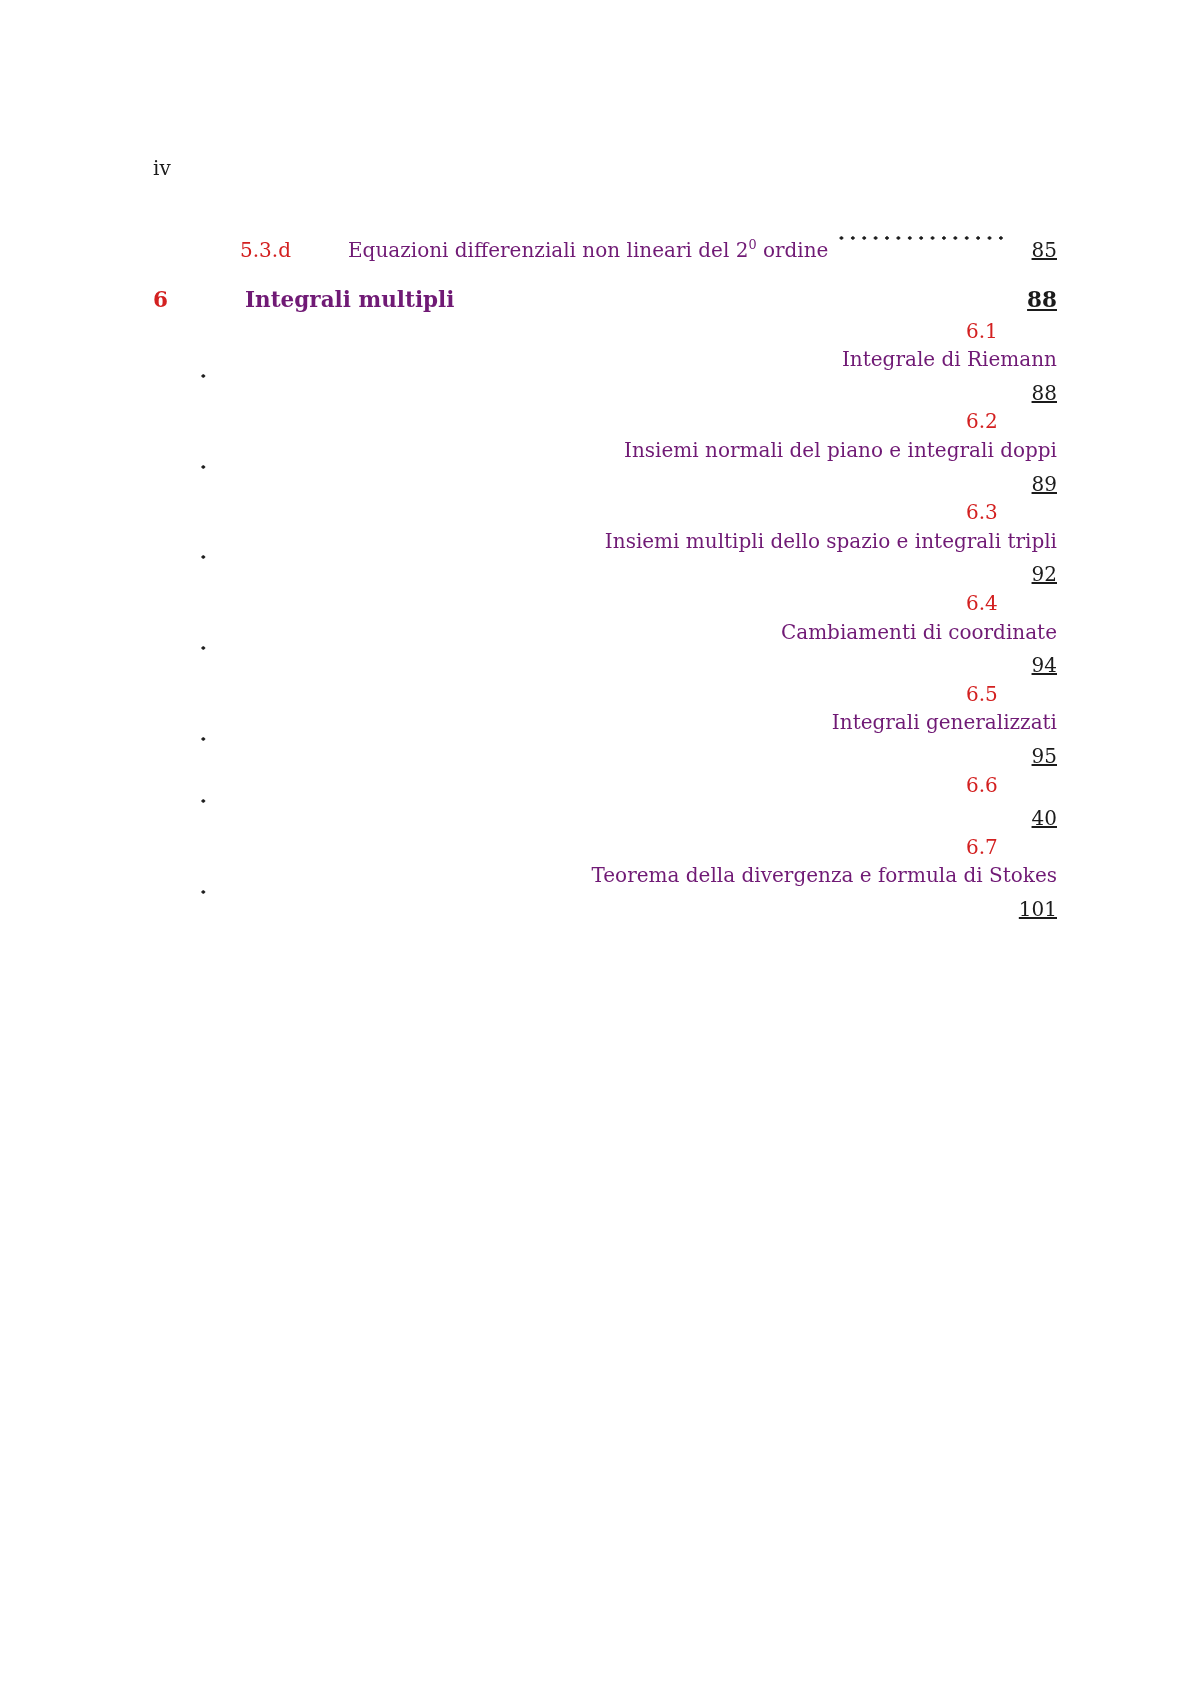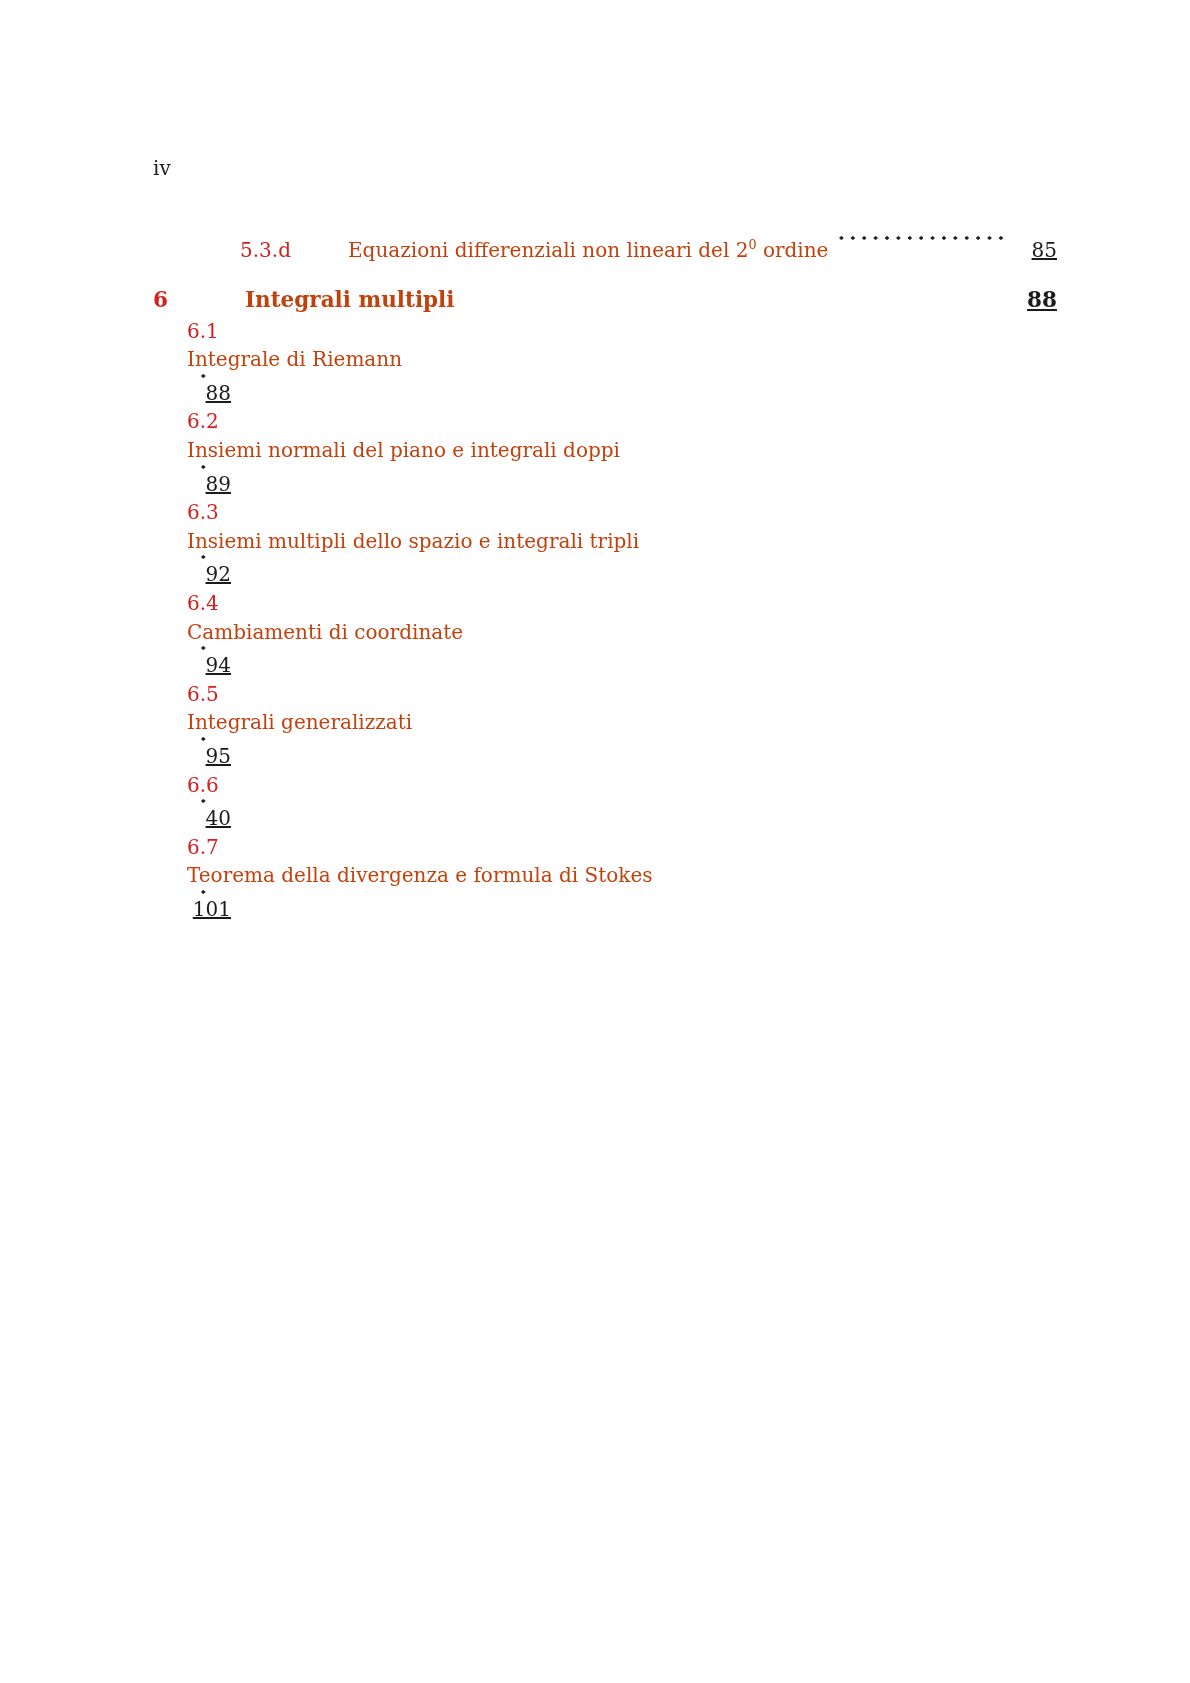--- a/index.html
+++ b/index.html
@@ -21,27 +21,27 @@
     font-size: 20px; line-height: 1;
     color: #1b1b1b;
   }
   .toc {
     position: absolute;
     left: 153px; top: 236px;
     width: 904px;
   }
   .toc-row {
     display: flex;
-    align-items: flex-start;
+    align-items: flex-end;
     font-size: 20px;
     line-height: 28.6px;
     white-space: nowrap;
   }
   .num { flex: 0 0 auto; color: #d32020; }
-  .title { flex: 0 1 auto; color: #c2410c; }
+  .title { flex: 0 1 auto; color: #701a75; }
   .title sup { font-size: 64%; line-height: 0; }
   
   .dots {
     flex: 1 1 auto;
     align-self: baseline;
     height: 4px;
     margin: 0 6px 1px 10px;
     background-image: radial-gradient(circle, #1b1b1b 1.45px, rgba(0,0,0,0) 1.9px);
     background-size: 11.4px 4px;
     background-position: right bottom;

